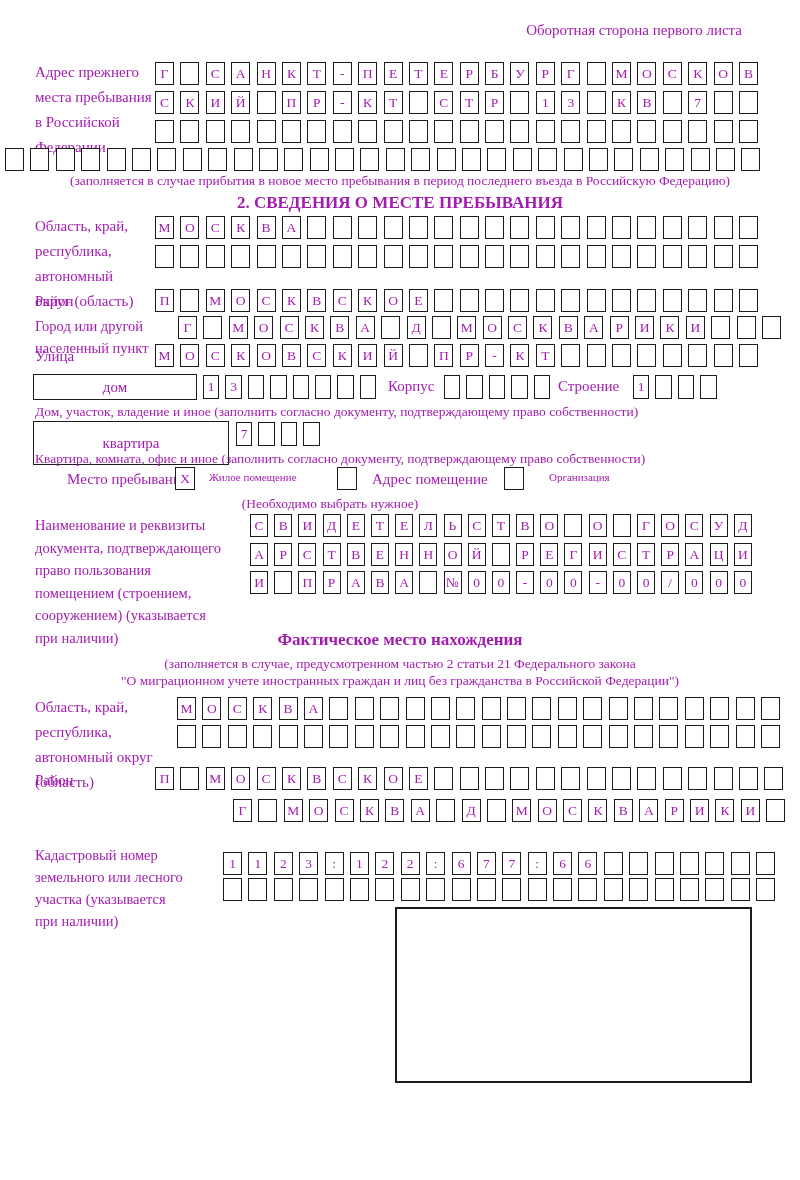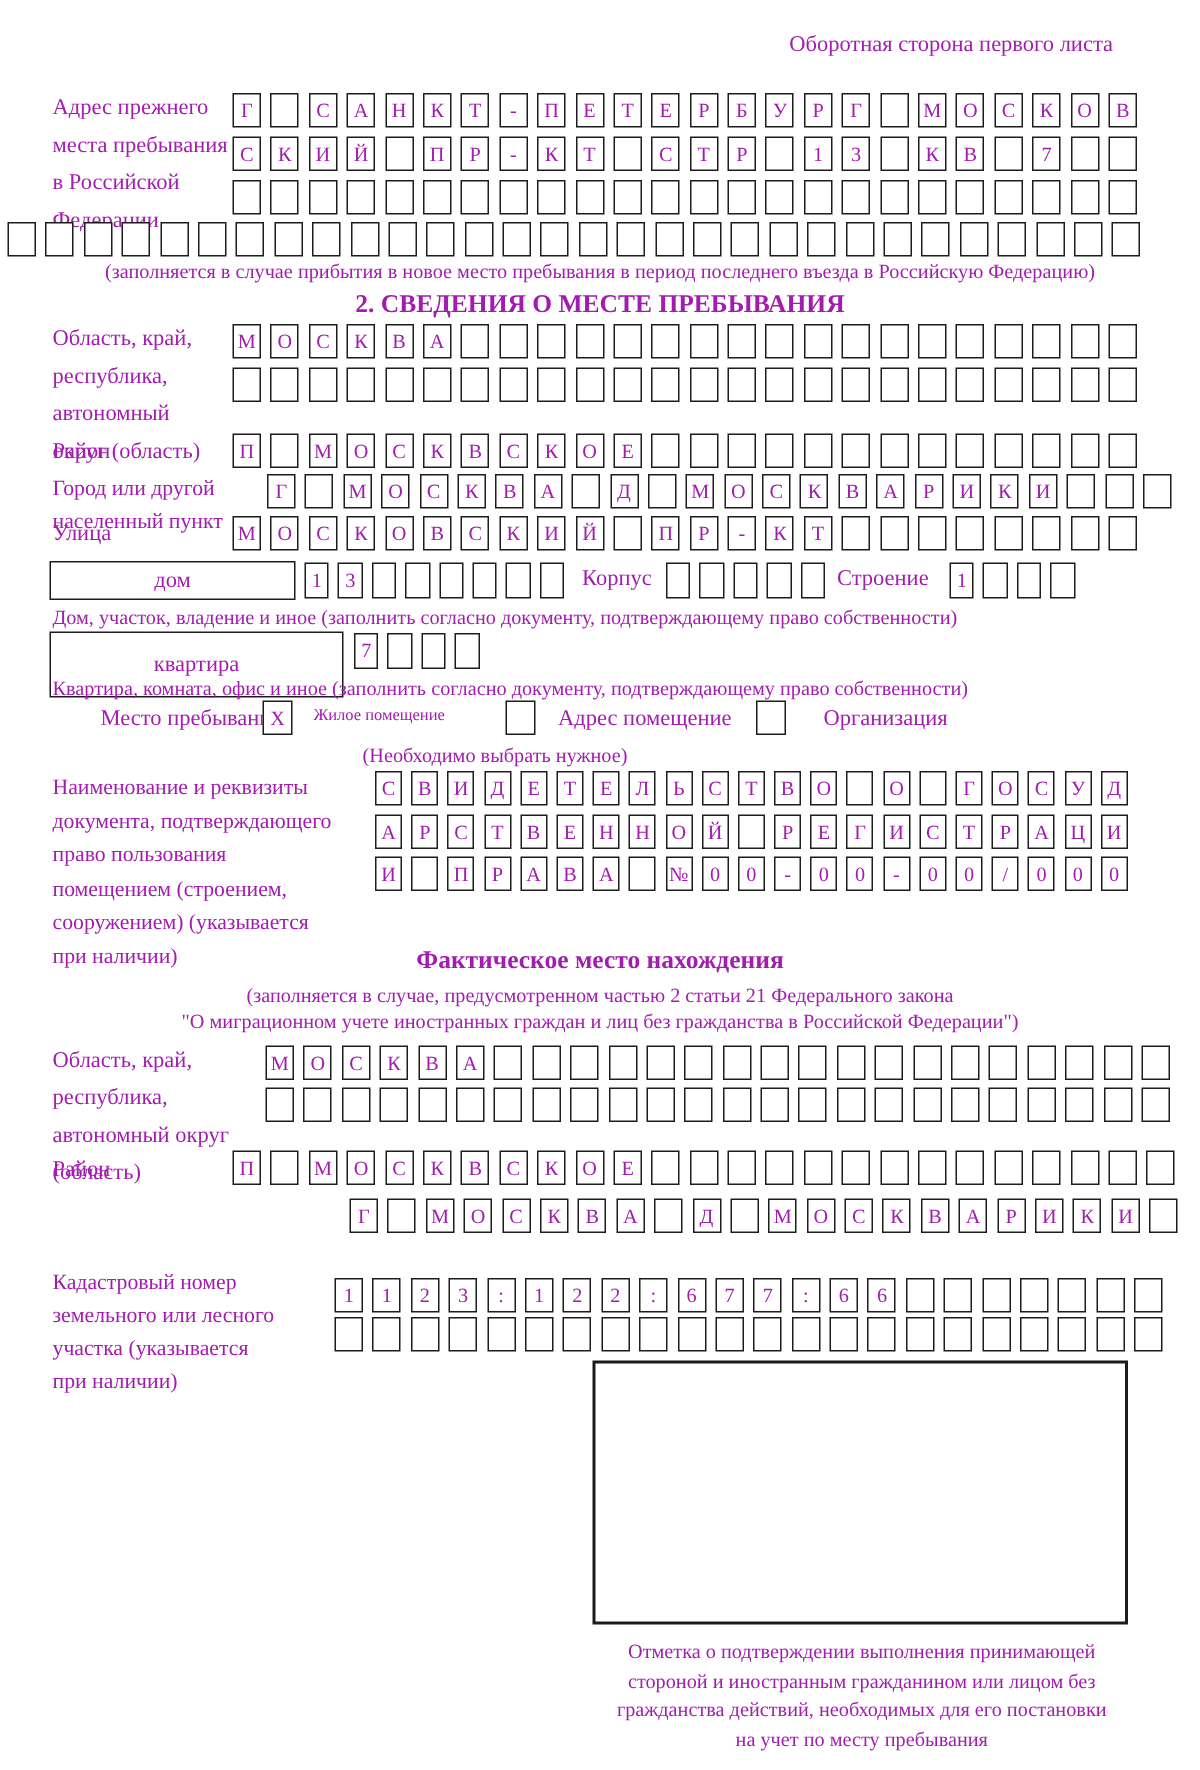--- a/index.html
+++ b/index.html
@@ -339,21 +339,21 @@
       <div class="cell">X</div>
     </div>
   <div class="abs" style="left:209px;top:471px;font-size:11px;">Жилое помещение</div>
   <div class="abs cells cb" style="left:337px;top:467px;">
       <div class="cell"></div>
     </div>
   <div class="abs" style="left:372px;top:471px;font-size:15px;">Адрес помещение</div>
   <div class="abs cells cb" style="left:504px;top:467px;">
       <div class="cell"></div>
     </div>
-  <div class="abs" style="left:549px;top:471px;font-size:15px;">Организация</div>
+  <div class="abs" style="left:549px;top:471px;font-size:11px;">Организация</div>
   <div class="abs caption" style="left:180px;top:496px;width:300px;text-align:center;">(Необходимо выбрать нужное)</div>
 
   <div class="abs label-sm" style="left:35px;top:514px;line-height:22.5px;">Наименование и реквизиты
 документа, подтверждающего
 право пользования
 помещением (строением,
 сооружением) (указывается
 при наличии)</div>
   <div class="abs cells doc" style="left:250px;top:514px;">
       <div class="cell">С</div>
@@ -587,18 +587,14 @@
       <div class="cell"></div>
       <div class="cell"></div>
       <div class="cell"></div>
       <div class="cell"></div>
       <div class="cell"></div>
       <div class="cell"></div>
       <div class="cell"></div>
     </div>
 
   <div class="abs stampbox" style="left:395px;top:907px;width:357px;height:176px;"></div>
-  <div class="abs stampnote" style="left:377px;top:1091px;width:395px;">Отметка о подтверждении выполнения принимающей
-стороной и иностранным гражданином или лицом без
-гражданства действий, необходимых для его постановки
-на учет по месту пребывания</div>
 
 </div>
 
 </body></html>

